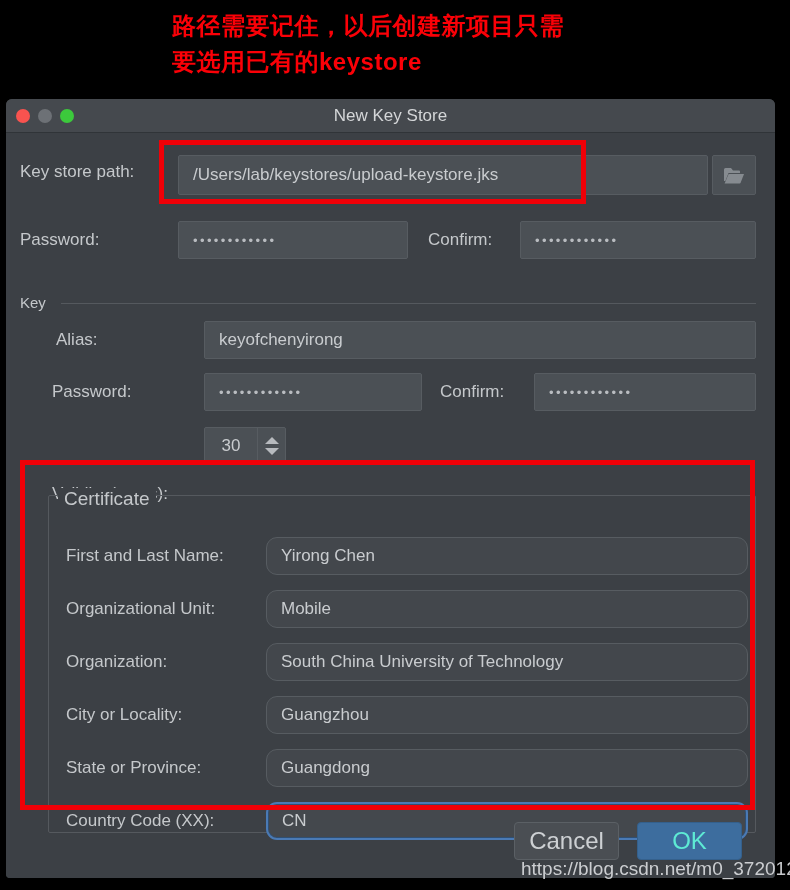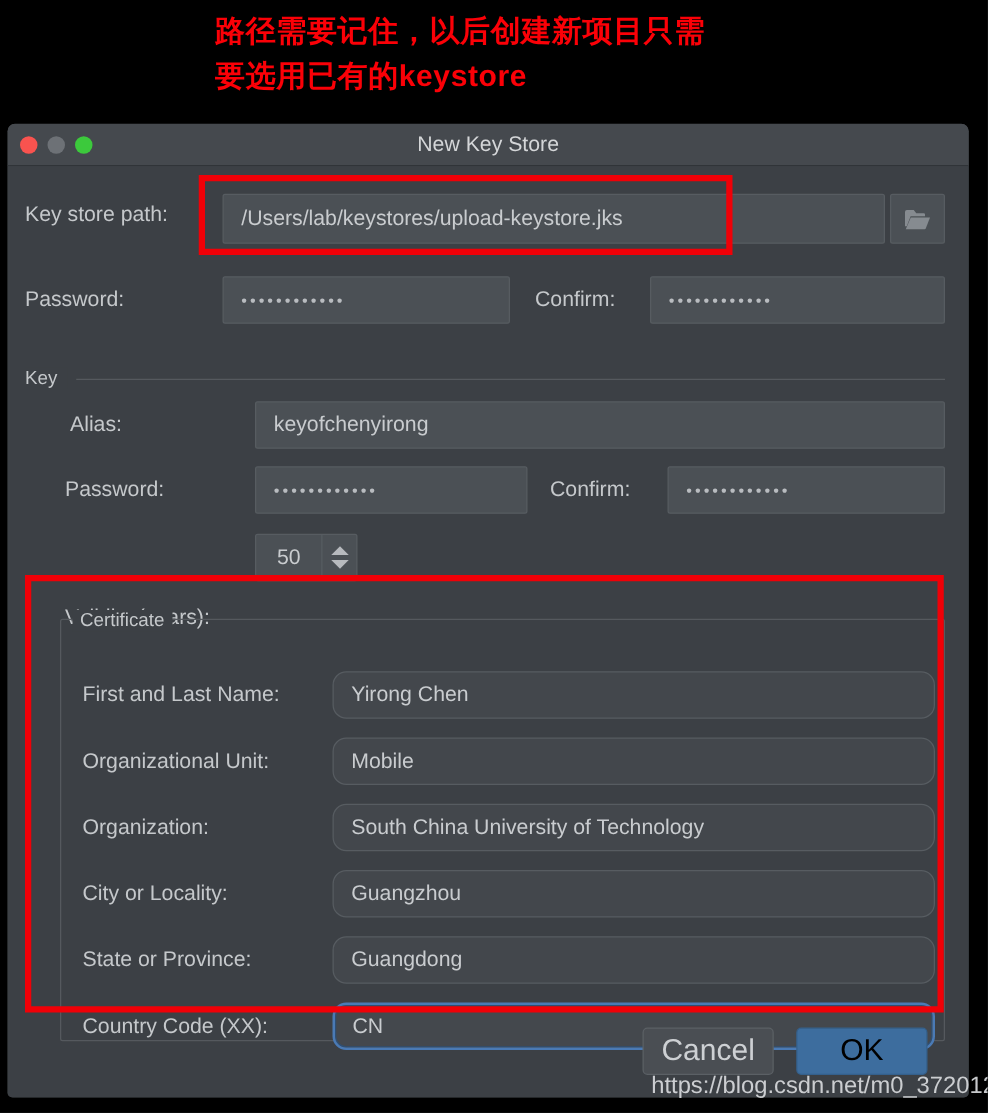--- a/index.html
+++ b/index.html
@@ -177,21 +177,21 @@
   .tri-down { width:0;height:0;border-left:7px solid transparent;border-right:7px solid transparent;border-top:7px solid #b7babe; }
 
   
   .cert-box {
     position: absolute; left: 42px; top: 362px;
     width: 708px; height: 338px;
     border: 1px solid #55595e; border-radius: 2px;
   }
   .cert-label {
     position: absolute; left: 52px; top: 355px;
-    color: #c5c8cb; font-size: 15px;
+    color: #c5c8cb; font-size: 19px;
     background: #3c4045; padding: 0 6px; z-index: 3;
   }
   .cert-row { position: absolute; left: 4px; width: 100%; height: 38px; margin-top: 12px; }
   .cert-row .lbl { position: absolute; left: 56px; top: 9px; }
   .cert-row .cfield { position: absolute; left: 256px; width: 482px; height: 38px; border-radius: 11px; }
 
   
   .redbox {
     position: absolute;
     border: 5px solid #f00007;
@@ -208,21 +208,21 @@
     height: 38px; border-radius: 4px;
     display: flex; align-items: center; justify-content: center;
     font-size: 24px;
   }
   .btn.cancel {
     left: 508px; width: 105px;
     background: #4a4e53; border: 1px solid #5b6065; color: #cdd0d3;
   }
   .btn.ok {
     left: 631px; width: 105px;
-    background: #3d6d9e; border: 1px solid #34608c; color: #000000;
+    background: #3d6d9e; border: 1px solid #34608c; color: #5eead4;
   }
 
   
   .watermark {
     position: absolute;
     left: 521px; top: 858px;
     color: #d8dadd;
     font-size: 19px;
     opacity: 0.92;
     z-index: 60;
@@ -287,21 +287,21 @@
         </div>
         <span class="lbl l2">Confirm:</span>
         <div class="field kpw2">
           <span class="dots">••••••••••••</span>
         </div>
       </div>
 
       <div class="row-valid">
         <span class="lbl">Validity (years):</span>
         <div class="spinner">
-          <div class="spin-val">50</div>
+          <div class="spin-val">30</div>
           <div class="spin-btns">
             <span class="tri-up"></span>
             <span class="tri-down"></span>
           </div>
         </div>
       </div>
 
       <div class="cert-box"></div>
       <span class="cert-label">Certificate</span>
 

